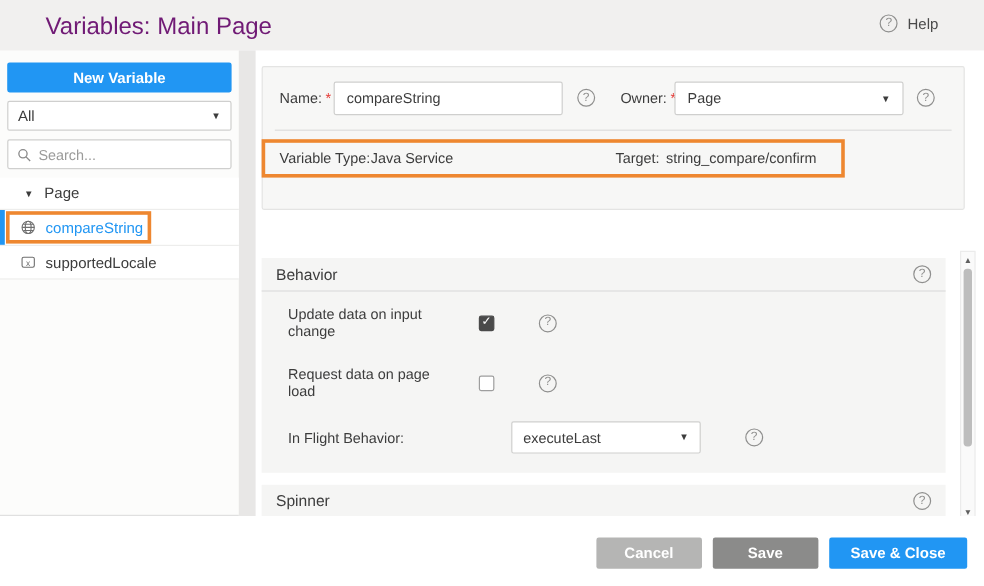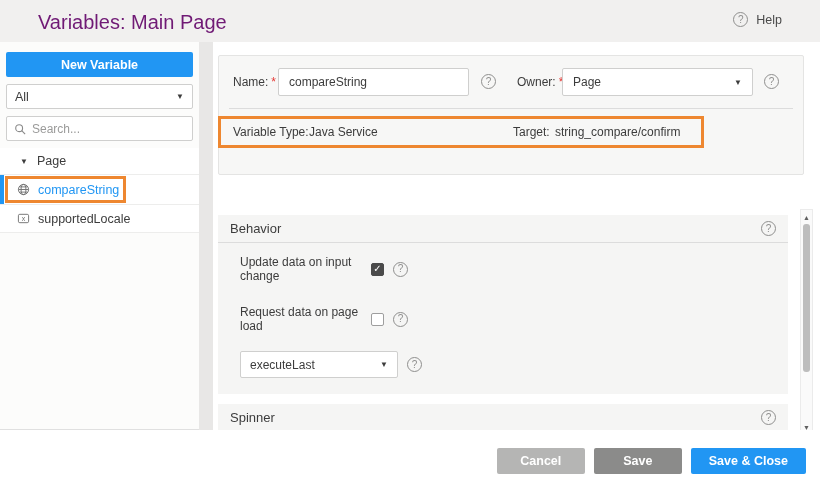--- a/index.html
+++ b/index.html
@@ -84,21 +84,21 @@
                 border-top:3px solid #2196f3; padding:0 18px; color:#3c3c3c; position:relative; z-index:1; }
 
   
   .content { position:absolute; left:5px; top:167px; width:570px; }
   .section { background:#f5f5f4; margin-bottom:10px; }
   .section:first-child { margin-top:6px; }
   .section-header { height:28px; display:flex; align-items:center; padding:0 12px;
                     border-bottom:1px solid #dcdcdc; font-size:13px; color:#3c3c3c;justify-content:space-between; }
   .section-header .qmark { margin-left:auto; }
   .section-body { padding:12px 0 16px 22px; }
-  .crow { display:flex; align-items:center; }
+  .crow { display:flex; align-items:center;gap:28px; }
   .crow + .crow { margin-top:0; }
   .row-gap22 { margin-bottom:22px; }
   .row-gap18 { margin-bottom:18px; }
   .crow .rlabel { font-size:12px; color:#3c3c3c; width:131px; flex:none; }
   .crow .rlabel-wide { font-size:12px; color:#3c3c3c; width:158px; flex:none; }
   .checkbox { width:13px; height:13px; border:1px solid #9e9e9e; border-radius:2px; background:#fff;
               display:inline-flex; align-items:center; justify-content:center; cursor:pointer; flex:none; }
   .checkbox.checked { background:#4a4a4a; border-color:#4a4a4a; }
   .checkbox .checkmark { display:none; color:#fff; font-size:10px; line-height:1; }
   .checkbox.checked .checkmark { display:block; }
@@ -233,20 +233,21 @@
               <span class="qmark">?</span>
             </div>
             <div class="crow row-gap18">
               <span class="rlabel">Request data on page load</span>
               <span class="checkbox">
                 
               </span>
               <span class="qmark">?</span>
             </div>
             <div class="crow">
+              <span class="rlabel-wide">In Flight Behavior:</span>
               <div class="fselect">
                 <span>executeLast</span>
                 <span class="caret">▼</span>
               </div>
               <span class="qmark">?</span>
             </div>
           </div>
         </div>
 
         <div class="section">

